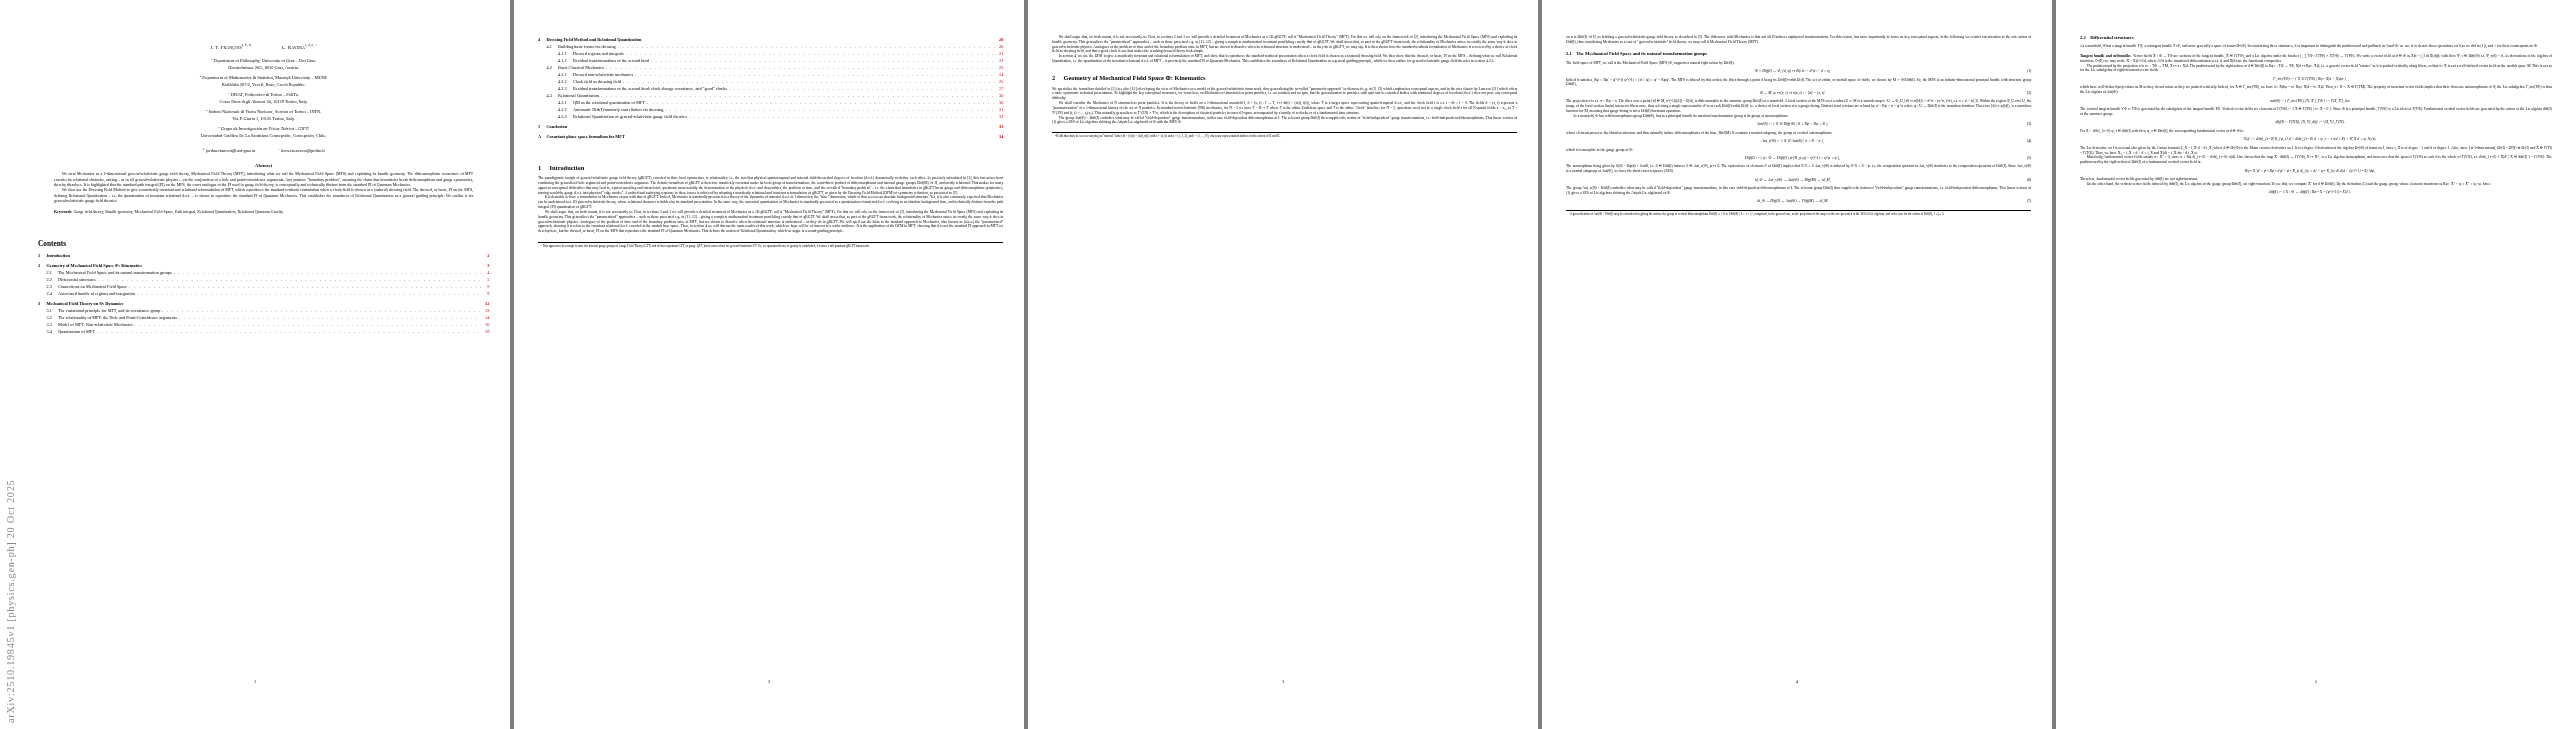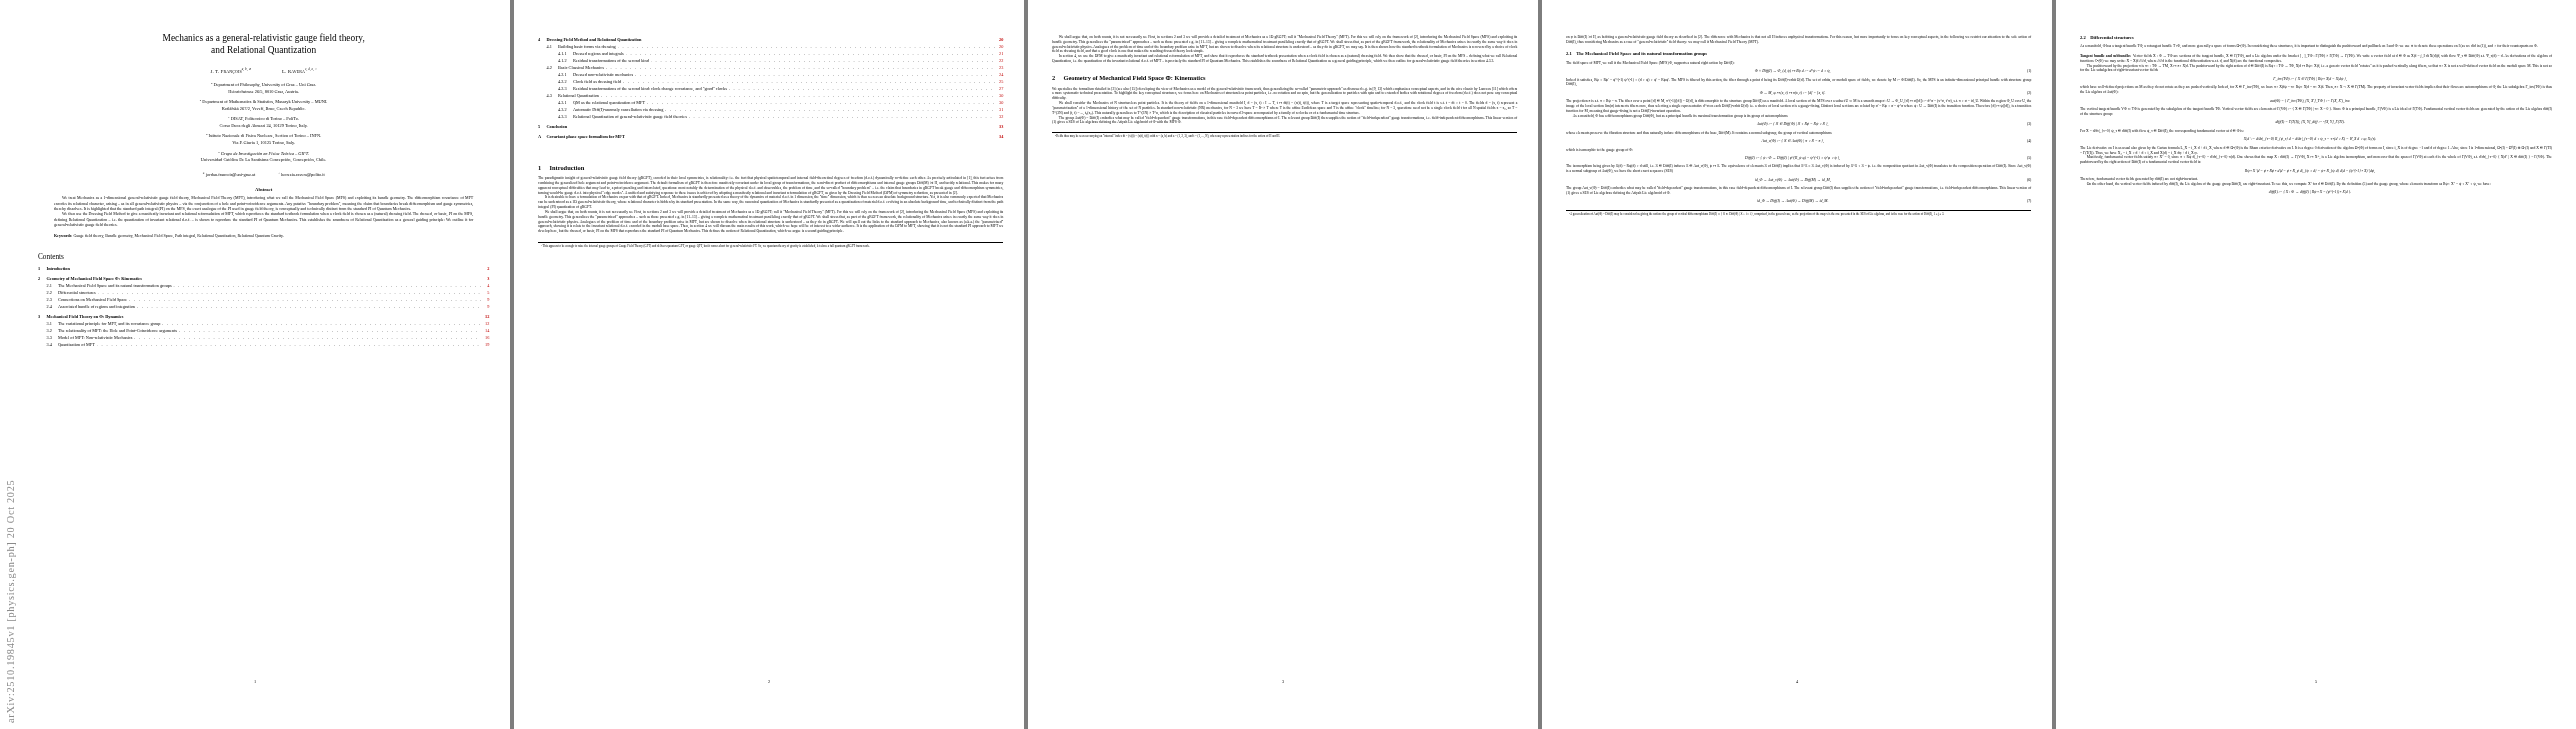--- a/index.html
+++ b/index.html
@@ -23,21 +23,21 @@
   .supn{font-size:.62em;vertical-align:super;}
   .affil{text-align:center;font-size:4.4px;line-height:1.40;margin-top:8px;}
   .affil .blk{margin-top:4.3px;}
   .emails{text-align:center;font-size:4.4px;margin-top:8px;}
   .emails .gap{display:inline-block;width:20.7px;}
   .abshead{text-align:center;font-weight:bold;font-size:4.6px;margin-top:9px;}
   .abs{font-size:4px;line-height:1.34;text-align:justify;margin:3.6px 16px 0 16px;}
   .abs p{margin:0;text-indent:8px;}
   .kw{font-size:4px;line-height:1.34;text-align:justify;margin:5.5px 16px 0 16px;}
   .kw b{font-weight:bold;}
-  .conthead{font-weight:normal;font-size:7.3px;margin:14px 0 0 0;}
+  .conthead{font-weight:bold;font-size:7.3px;margin:25px 0 0 0;}
   .toc{margin-top:5.5px;font-size:4.3px;}
   .toc .row{display:flex;align-items:baseline;line-height:1.15;margin-bottom:2.1px;}
   .toc .row.lvl1{font-weight:bold;margin-top:4.9px;margin-bottom:2.4px;}
   .toc .row.lvl1:first-child{margin-top:0;}
   .toc .num{flex:0 0 auto;}
   .toc .n1{width:8.5px;}
   .toc .n2{width:11.5px;margin-left:8.5px;}
   .toc .n3{width:15px;margin-left:20px;}
   .toc .lbl{flex:0 0 auto;white-space:nowrap;}
   .toc .dots{flex:1 1 auto;overflow:hidden;white-space:nowrap;margin:0 1.8px;color:#000;
@@ -63,24 +63,20 @@
 </head>
 <body>
 
 <div id="sheet">
 
   <div class="page p1">
     <div class="arxiv">
       <span>arXiv:2510.19845v1  [physics.gen-ph]  20 Oct 2025</span>
     </div>
     <div class="inner" style="top:32px;left:38px;right:20.7px;">
-      <div class="title">
-        <div>Mechanics as a general-relativistic gauge field theory,</div>
-        <div>and Relational Quantization</div>
-      </div>
 
       <div class="authors">
         <span><span class="sc">J. T. François</span><span class="sup">a, b, ∗</span></span>
         <span class="sep"></span>
         <span><span class="sc">L. Ravera</span><span class="sup">c, d, e, ⋆</span></span>
       </div>
 
       <div class="affil">
         <div class="blk">
           <span class="sup">a</span>

